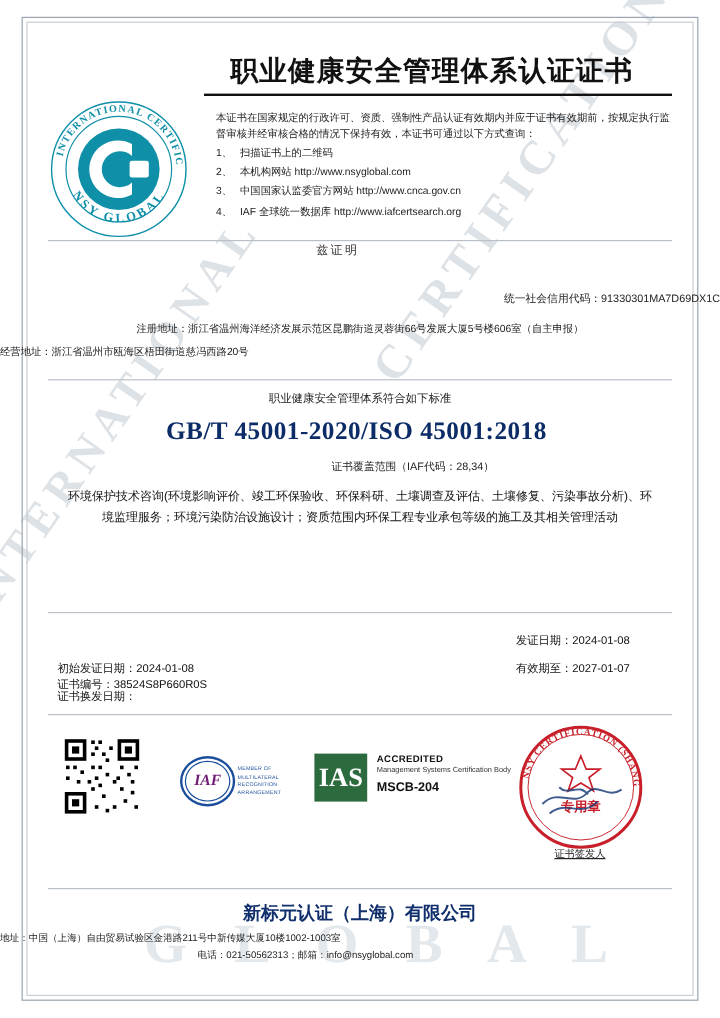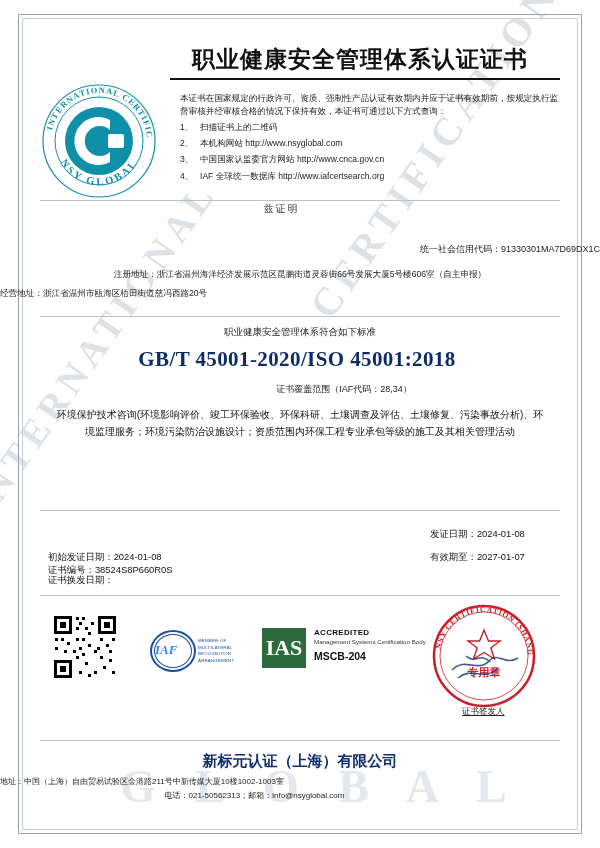--- a/index.html
+++ b/index.html
@@ -242,24 +242,25 @@
     position:absolute; left:4px; top:4px;
     width: 38px; height: 34px;
     border: 1px solid #1b4f9c;
     border-radius: 50%;
     box-sizing: border-box;
   }
   .iaf-txt {
     position: absolute;
     left: 5px; top: 12px;
     width: 36px;
+    text-align: center;
     font-family: "Liberation Serif", serif;
     font-weight: bold;
     font-size: 13px;
-    color: #3b82f6;
+    color: #701a75;
     font-style: italic;
   }
   .iaf-side {
     position: absolute;
     left: 48px; top: 8px;
     width: 54px;
     font-size: 4.4px;
     line-height: 1.5;
     color: #1b4f9c;
     letter-spacing: .2px;

